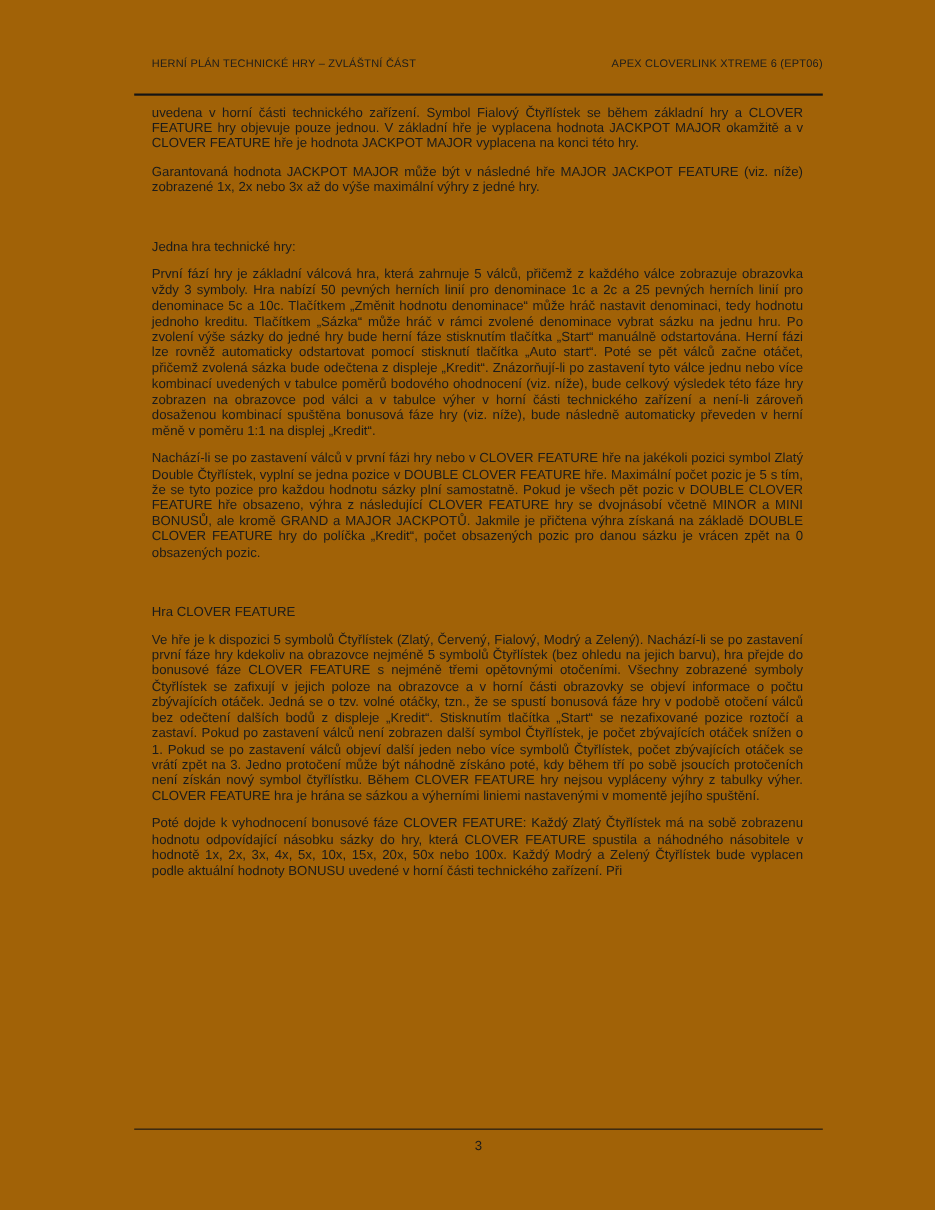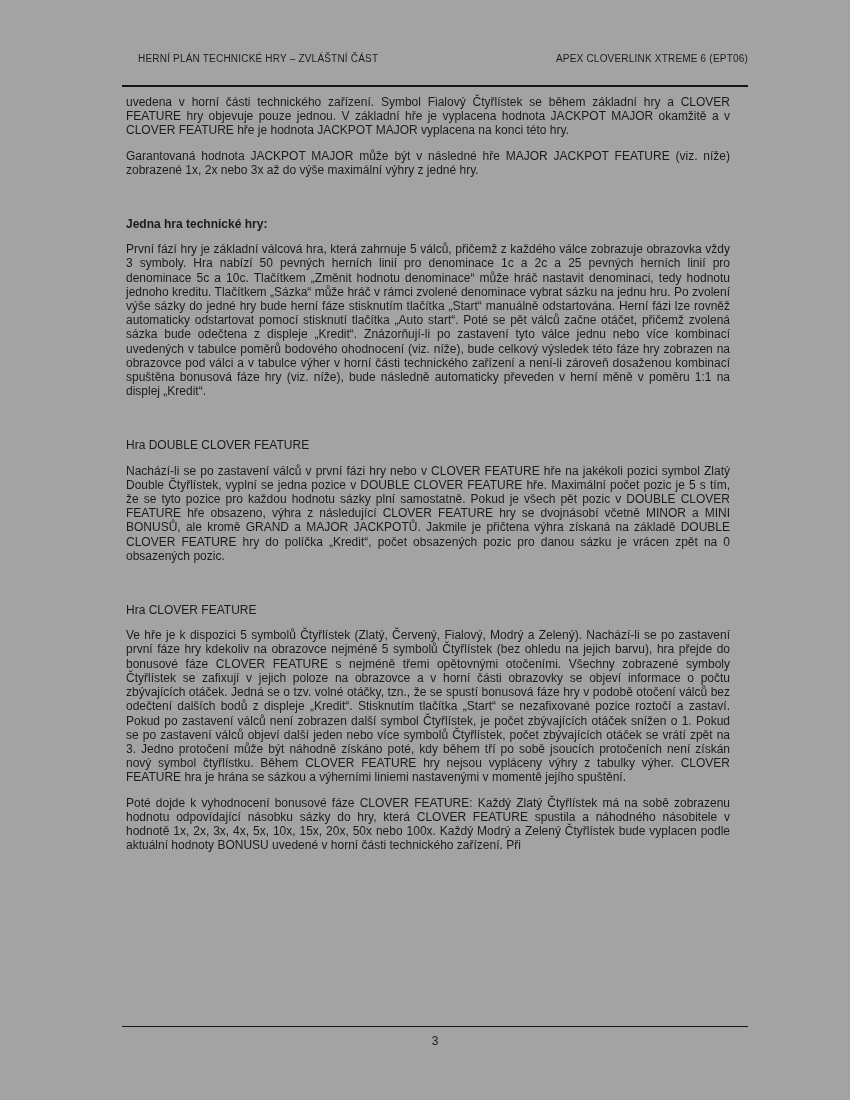--- a/index.html
+++ b/index.html
@@ -4,21 +4,21 @@
 <style>
   html, body {
     margin: 0;
     padding: 0;
     background: #ffffff;
   }
   .page {
     position: relative;
     width: 850px;
     height: 1100px;
-    background: #a3a3a3;
+    background: #a16207;
     font-family: "Liberation Sans", "DejaVu Sans", sans-serif;
     color: #1a1a1a;
     overflow: hidden;
   }
   .page-header {
     position: absolute;
     top: 53px;
     left: 122px;
     width: 626px;
     display: flex;
@@ -42,29 +42,29 @@
     position: absolute;
     top: 95px;
     left: 122px;
     width: 608px;
     font-size: 12px;
     line-height: 14.2px;
     text-align: justify;
     color: #1b1b1b;
   }
   .doc-body p {
-    margin: 0 0 11px 4px;
+    margin: 0 0 11px 16px;
   }
   .doc-body .section-heading {
     margin-top: 40px;
     margin-bottom: 11px;
     text-align: left;
   }
   .doc-body .section-heading.bold {
-    font-weight: bold;
+    font-weight: normal;
   }
   .footer-rule {
     position: absolute;
     top: 1026px;
     left: 122px;
     width: 626px;
     height: 0;
     border-top: 1.5px solid #141414;
   }
   .page-number {
@@ -89,21 +89,20 @@
 
   <div class="header-rule"></div>
 
   <div class="doc-body">
     <p>uvedena v horní části technického zařízení. Symbol Fialový Čtyřlístek se během základní hry a CLOVER FEATURE hry objevuje pouze jednou. V základní hře je vyplacena hodnota JACKPOT MAJOR okamžitě a v CLOVER FEATURE hře je hodnota JACKPOT MAJOR vyplacena na konci této hry.</p>
     <p>Garantovaná hodnota JACKPOT MAJOR může být v následné hře MAJOR JACKPOT FEATURE (viz. níže) zobrazené 1x, 2x nebo 3x až do výše maximální výhry z jedné hry.</p>
 
     <p class="section-heading bold">Jedna hra technické hry:</p>
     <p>První fází hry je základní válcová hra, která zahrnuje 5 válců, přičemž z každého válce zobrazuje obrazovka vždy 3 symboly. Hra nabízí 50 pevných herních linií pro denominace 1c a 2c a 25 pevných herních linií pro denominace 5c a 10c. Tlačítkem „Změnit hodnotu denominace“ může hráč nastavit denominaci, tedy hodnotu jednoho kreditu. Tlačítkem „Sázka“ může hráč v rámci zvolené denominace vybrat sázku na jednu hru. Po zvolení výše sázky do jedné hry bude herní fáze stisknutím tlačítka „Start“ manuálně odstartována. Herní fázi lze rovněž automaticky odstartovat pomocí stisknutí tlačítka „Auto start“. Poté se pět válců začne otáčet, přičemž zvolená sázka bude odečtena z displeje „Kredit“. Znázorňují-li po zastavení tyto válce jednu nebo více kombinací uvedených v tabulce poměrů bodového ohodnocení (viz. níže), bude celkový výsledek této fáze hry zobrazen na obrazovce pod válci a v tabulce výher v horní části technického zařízení a není-li zároveň dosaženou kombinací spuštěna bonusová fáze hry (viz. níže), bude následně automaticky převeden v herní měně v poměru 1:1 na displej „Kredit“.</p>
 
-    <p class="section-heading">Hra DOUBLE CLOVER FEATURE</p>
     <p>Nachází-li se po zastavení válců v první fázi hry nebo v CLOVER FEATURE hře na jakékoli pozici symbol Zlatý Double Čtyřlístek, vyplní se jedna pozice v DOUBLE CLOVER FEATURE hře. Maximální počet pozic je 5 s tím, že se tyto pozice pro každou hodnotu sázky plní samostatně. Pokud je všech pět pozic v DOUBLE CLOVER FEATURE hře obsazeno, výhra z následující CLOVER FEATURE hry se dvojnásobí včetně MINOR a MINI BONUSŮ, ale kromě GRAND a MAJOR JACKPOTŮ. Jakmile je přičtena výhra získaná na základě DOUBLE CLOVER FEATURE hry do políčka „Kredit“, počet obsazených pozic pro danou sázku je vrácen zpět na 0 obsazených pozic.</p>
 
     <p class="section-heading">Hra CLOVER FEATURE</p>
     <p>Ve hře je k dispozici 5 symbolů Čtyřlístek (Zlatý, Červený, Fialový, Modrý a Zelený). Nachází-li se po zastavení první fáze hry kdekoliv na obrazovce nejméně 5 symbolů Čtyřlístek (bez ohledu na jejich barvu), hra přejde do bonusové fáze CLOVER FEATURE s nejméně třemi opětovnými otočeními. Všechny zobrazené symboly Čtyřlístek se zafixují v jejich poloze na obrazovce a v horní části obrazovky se objeví informace o počtu zbývajících otáček. Jedná se o tzv. volné otáčky, tzn., že se spustí bonusová fáze hry v podobě otočení válců bez odečtení dalších bodů z displeje „Kredit“. Stisknutím tlačítka „Start“ se nezafixované pozice roztočí a zastaví. Pokud po zastavení válců není zobrazen další symbol Čtyřlístek, je počet zbývajících otáček snížen o 1. Pokud se po zastavení válců objeví další jeden nebo více symbolů Čtyřlístek, počet zbývajících otáček se vrátí zpět na 3. Jedno protočení může být náhodně získáno poté, kdy během tří po sobě jsoucích protočeních není získán nový symbol čtyřlístku. Během CLOVER FEATURE hry nejsou vypláceny výhry z tabulky výher. CLOVER FEATURE hra je hrána se sázkou a výherními liniemi nastavenými v momentě jejího spuštění.</p>
     <p>Poté dojde k vyhodnocení bonusové fáze CLOVER FEATURE: Každý Zlatý Čtyřlístek má na sobě zobrazenu hodnotu odpovídající násobku sázky do hry, která CLOVER FEATURE spustila a náhodného násobitele v hodnotě 1x, 2x, 3x, 4x, 5x, 10x, 15x, 20x, 50x nebo 100x. Každý Modrý a Zelený Čtyřlístek bude vyplacen podle aktuální hodnoty BONUSU uvedené v horní části technického zařízení. Při</p>
   </div>
 
   <div class="footer-rule"></div>
   <div class="page-number">3</div>
 

